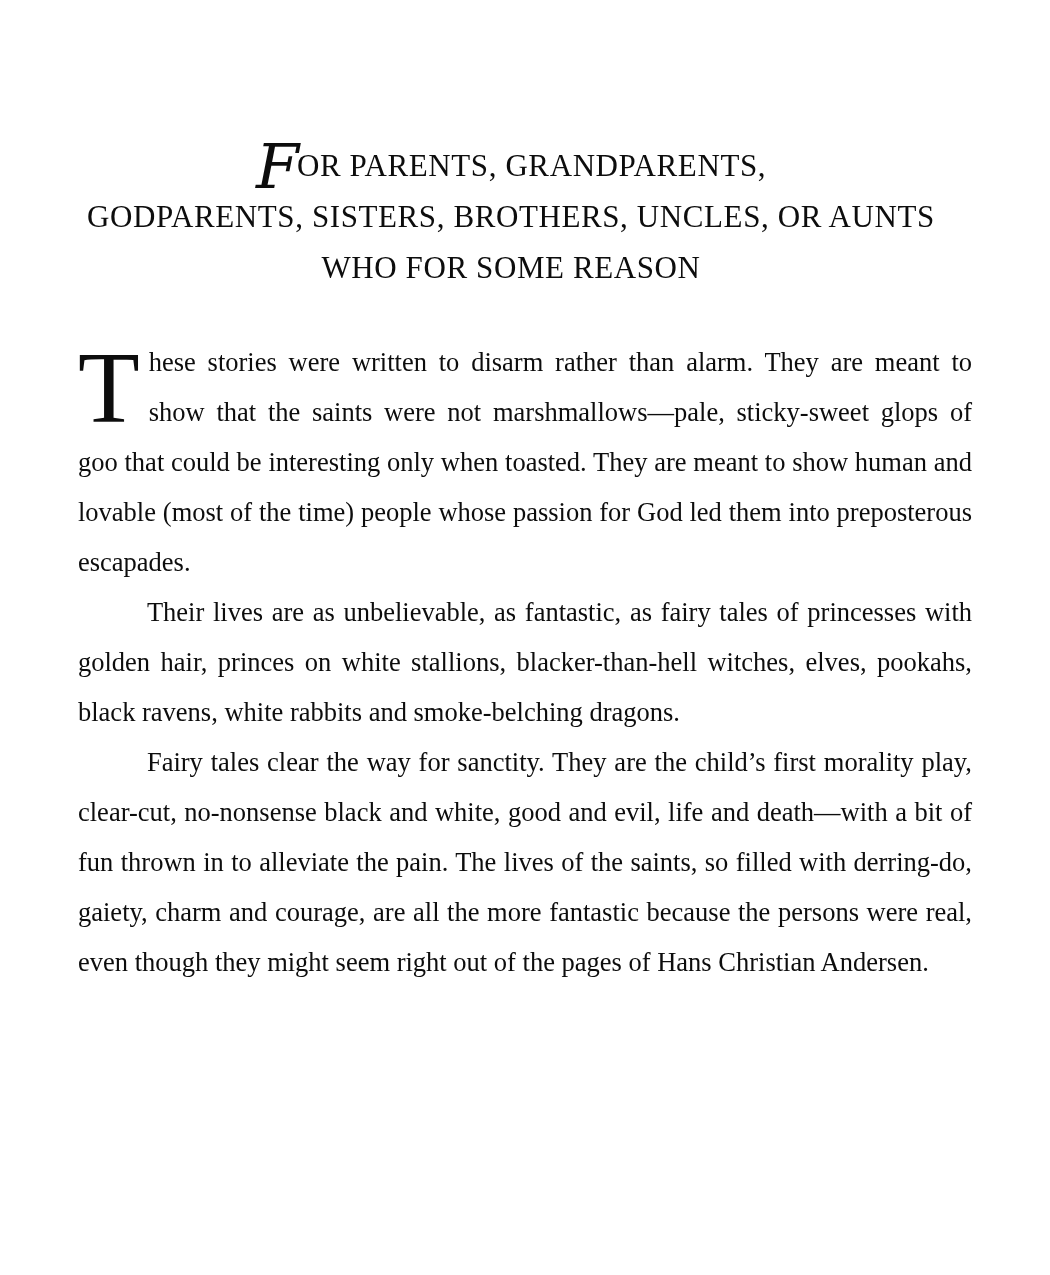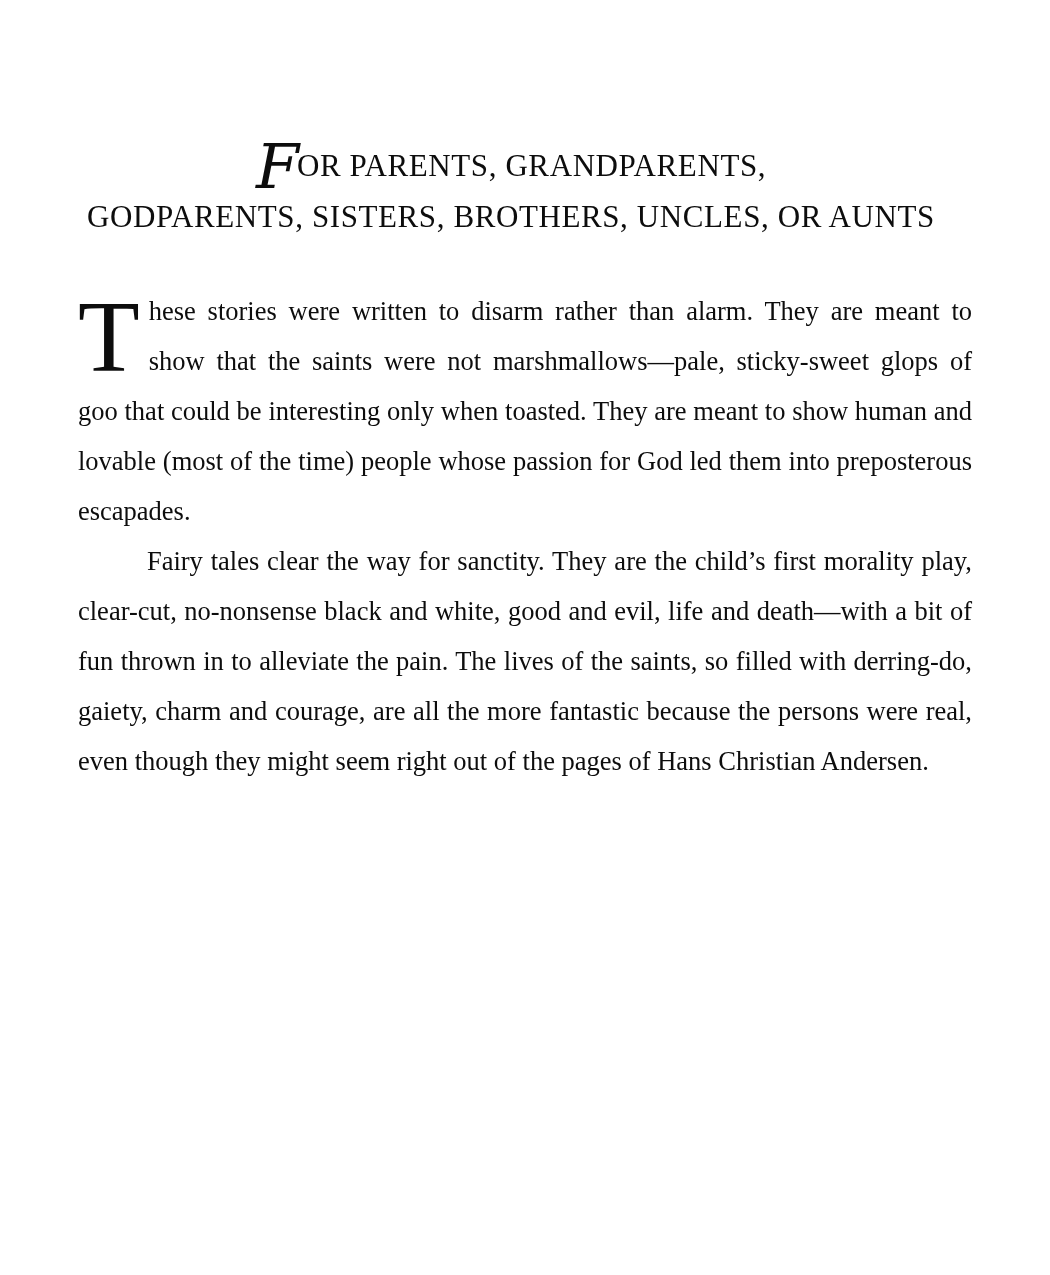--- a/index.html
+++ b/index.html
@@ -90,20 +90,22 @@
   }
 </style>
 </head>
 <body>
 
 <div class="page">
 
   <div class="dedication">
     <div class="ded-line first"><span class="swash">F</span><span>OR PARENTS, GRANDPARENTS,</span></div>
     <div class="ded-line">GODPARENTS, SISTERS, BROTHERS, UNCLES, OR AUNTS</div>
+    <div class="ded-line">WHO FOR SOME REASON</div>
   </div>
 
   <div class="body-text">
     <p class="para first"><span class="dropcap">T</span><span>hese stories were written to disarm rather than alarm. They are meant to show that the saints were not marshmallows—pale, sticky-sweet glops of goo that could be interesting only when toasted. They are meant to show human and lovable (most of the time) people whose passion for God led them into preposterous  escapades.</span></p>
+    <p class="para indent">Their lives are as unbelievable, as fantastic, as fairy tales of princesses with golden hair, princes on white stallions, blacker-than-hell witches, elves, pookahs, black ravens, white rabbits and smoke-belching dragons.</p>
     <p class="para indent">Fairy tales clear the way for sanctity. They are the child’s first morality play, clear-cut, no-nonsense black and white, good and evil, life and death—with a bit of fun thrown in to alleviate the pain. The lives of the saints, so filled with derring-do, gaiety, charm and courage, are all the more fantastic because the persons were real, even though they might seem right out of the pages of Hans Christian Andersen.</p>
   </div>
 
 </div>
 
 </body></html>

